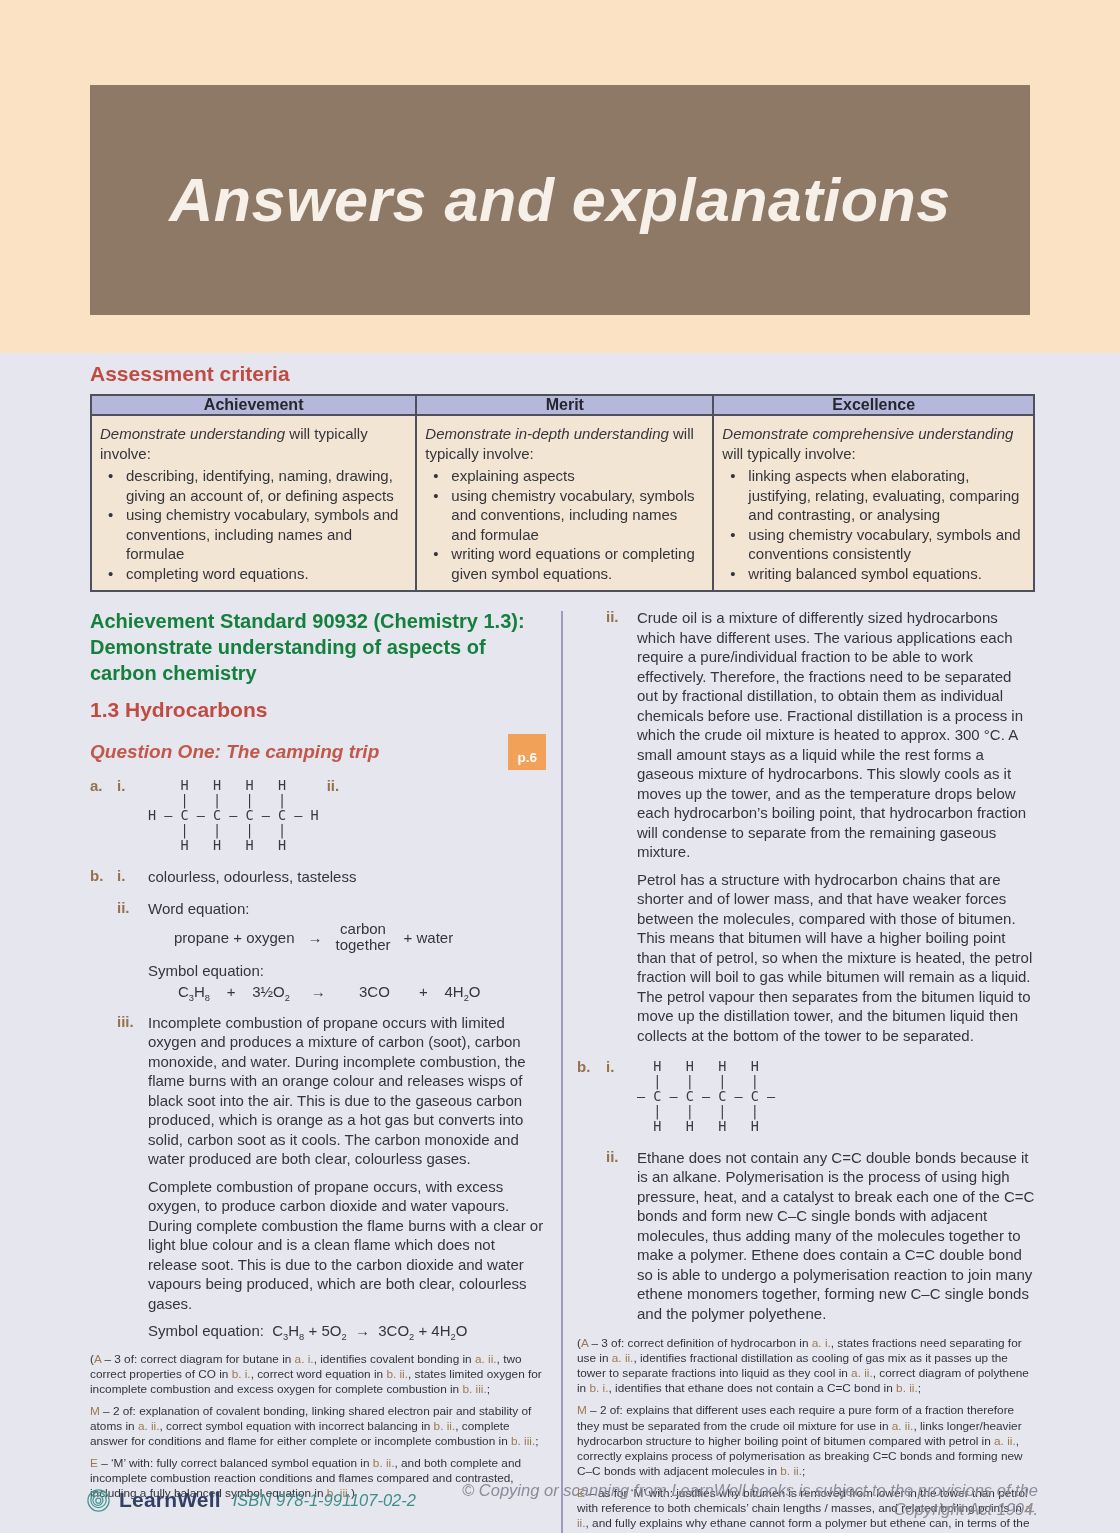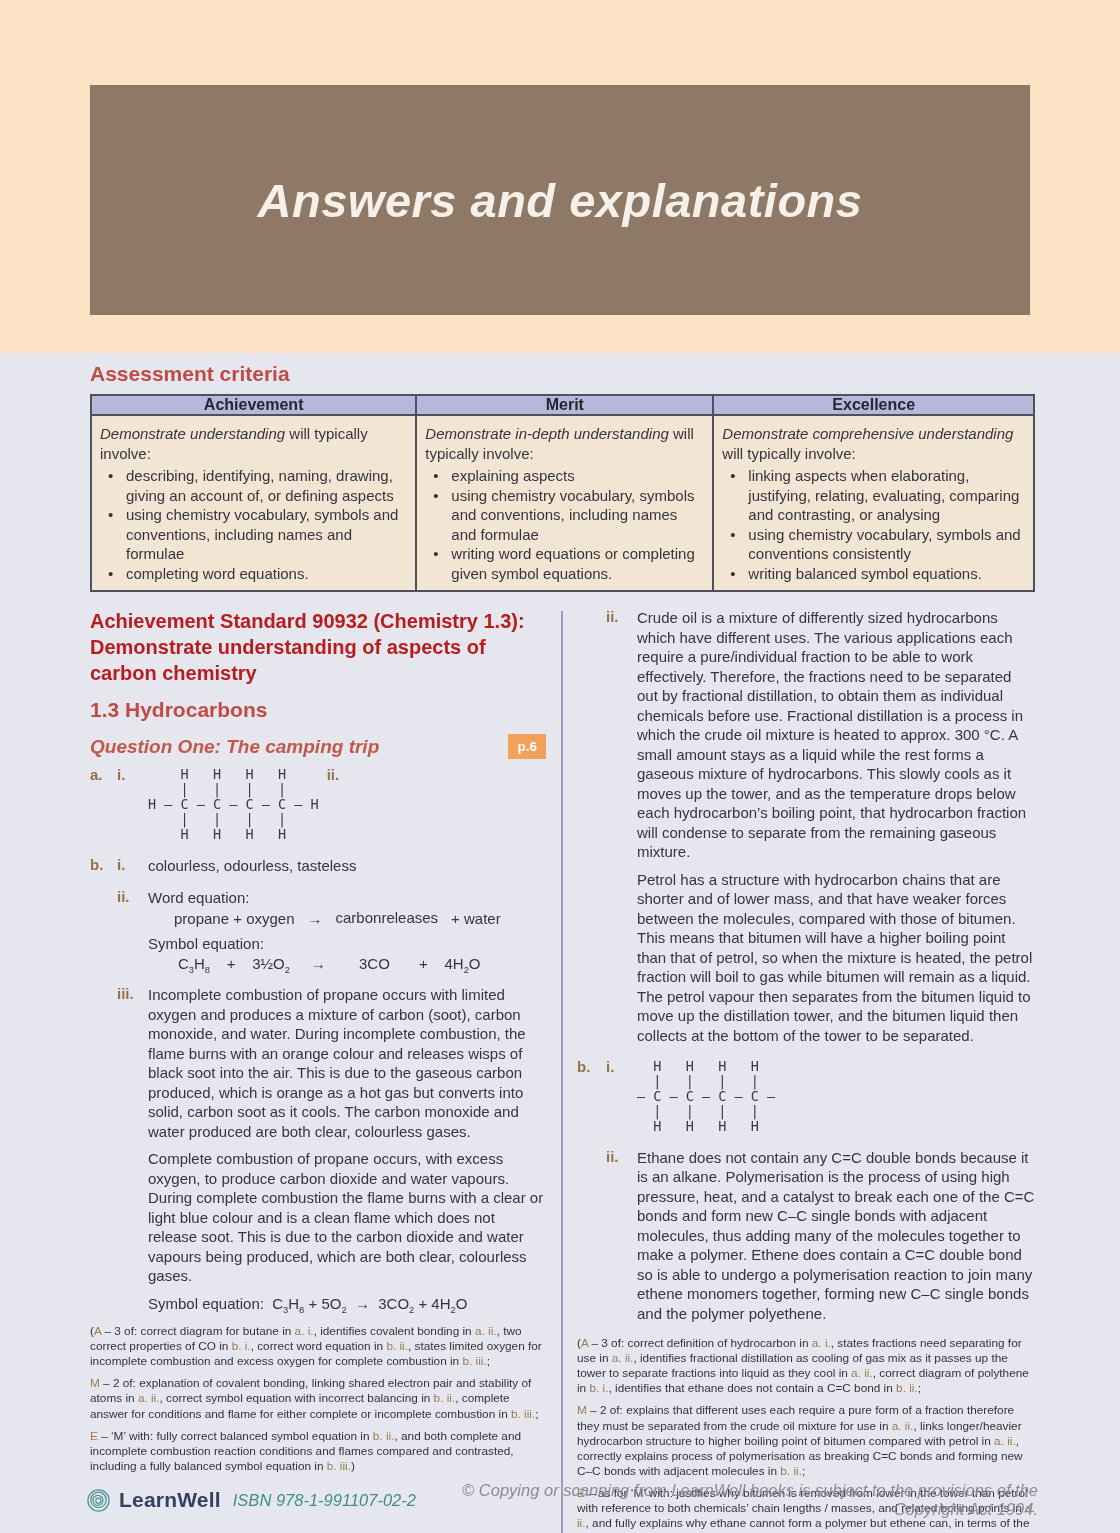--- a/index.html
+++ b/index.html
@@ -8,21 +8,21 @@
     background:#e6e6ef;color:#35353c;
     font-family:"Liberation Sans",sans-serif;
   }
   
   .top-band{height:353px;background:#fce2c4;}
   .title-box{
     position:relative;top:85px;margin:0 90px;height:230px;
     background:#8e7967;display:flex;align-items:center;justify-content:center;
   }
   .title-box h1{
-    margin:12px;font-size:47px;font-weight:bold;font-style:italic;
+    margin:12px;font-size:61px;font-weight:bold;font-style:italic;
     color:#f6f0e8;letter-spacing:.5px;
   }
   
   .content{padding:0 85px 0 90px;}
   .ac-heading{color:#bf4b42;font-size:21px;font-weight:bold;margin:9px 0 8px;}
   table.criteria{
     width:100%;border-collapse:collapse;table-layout:fixed;
     border:2px solid #50505c;background:#f3e5d3;
   }
   table.criteria th{
@@ -36,41 +36,41 @@
   }
   td .intro{margin:0 0 3px;}
   td ul{margin:0;padding:0;list-style:none;}
   td li{position:relative;padding-left:26px;margin:0;}
   td li::before{content:"\2022";position:absolute;left:8px;}
   
   .columns{display:flex;margin-top:16px;}
   .col-left{width:456px;flex:none;}
   .divider{width:2px;background:#9c9cba;margin:3px 14px 8px 15px;flex:none;}
   .col-right{flex:1;min-width:0;}
-  h3.std{font-size:20px;line-height:1.3;margin:0 0 12px;color:#b91c1c;font-weight:bold;}
+  h3.std{font-size:20px;line-height:1.3;margin:0 0 12px;color:#15803d;font-weight:bold;}
   h4.sect{font-size:21px;color:#bf4b42;margin:0 0 12px;font-weight:bold;}
   .q-head{display:flex;justify-content:space-between;align-items:center;margin:2px 0 7px;}
   .q-title{font-size:19px;font-style:italic;font-weight:bold;color:#c2584a;}
   .badge{
     background:#f2a258;color:#fff;font-weight:bold;font-size:13.5px;
-    padding:5px 9px 5px;flex:none;
+    padding:16px 9px 5px;flex:none;
   }
   .row{display:grid;grid-template-columns:27px 31px 1fr;margin:0 0 5px;}
   .row-r{display:grid;grid-template-columns:29px 31px 1fr;margin:0 0 5px;}
   .mk{font-weight:bold;color:#96714a;font-size:15px;}
   p{margin:0 0 8px;font-size:15px;line-height:1.3;}
   .split{display:flex;gap:8px;}
   .split .diagram{flex:none;}
   .subrow{display:grid;grid-template-columns:26px 1fr;flex:1;min-width:0;}
   .diagram{
     font-family:"DejaVu Sans Mono",monospace;font-size:13.5px;line-height:1.12;
     white-space:pre;margin:1px 0 8px;color:#3a3a40;
   }
   .word-eq{display:flex;align-items:center;gap:13px;margin:1px 0 7px 26px;font-size:15px;}
-  .stack{display:flex;flex-direction:row;text-align:center;line-height:1.12;}
+  .stack{display:flex;flex-direction:column;text-align:center;line-height:1.12;}
   .eq{white-space:pre;margin:0 0 8px 30px;font-size:15px;}
   .eqline{white-space:pre;margin:3px 0 6px;}
   sub{font-size:.62em;line-height:0;}
   .notes{margin-top:2px;}
   .note{font-size:11.8px;line-height:1.28;margin:0 0 7px;color:#33333a;}
   .note .hl, .mk-hl{color:#9d7a4e;}
   .note .hl{font-weight:normal;}
   
   .footer{
     position:absolute;left:86px;right:82px;bottom:14px;
@@ -172,21 +172,21 @@
       <div class="row">
         <span class="mk"></span>
         <span class="mk">ii.</span>
         <div>
           <p style="margin-bottom:2px">Word equation:</p>
           <div class="word-eq">
             <span>propane  +  oxygen</span>
             <span>→</span>
             <span class="stack">
               <span>carbon</span>
-              <span>releases</span>
+              <span>together</span>
             </span>
             <span>+  water</span>
           </div>
           <p style="margin-bottom:2px">Symbol equation:</p>
           <div class="eq"><span>C</span><sub>3</sub><span>H</span><sub>8</sub><span>    +    3½O</span><sub>2</sub><span>     →        3CO       +    4H</span><sub>2</sub><span>O</span></div>
         </div>
       </div>
 
       <div class="row">
         <span class="mk"></span>

